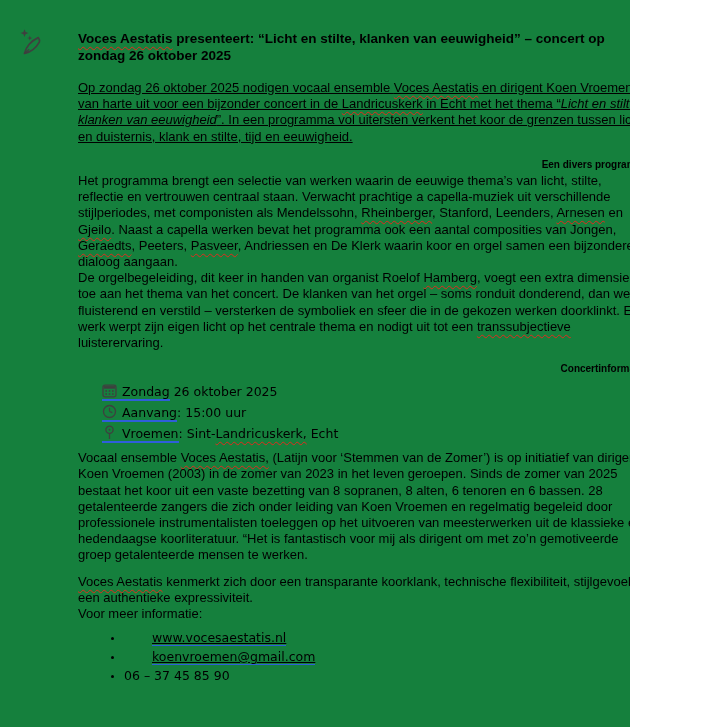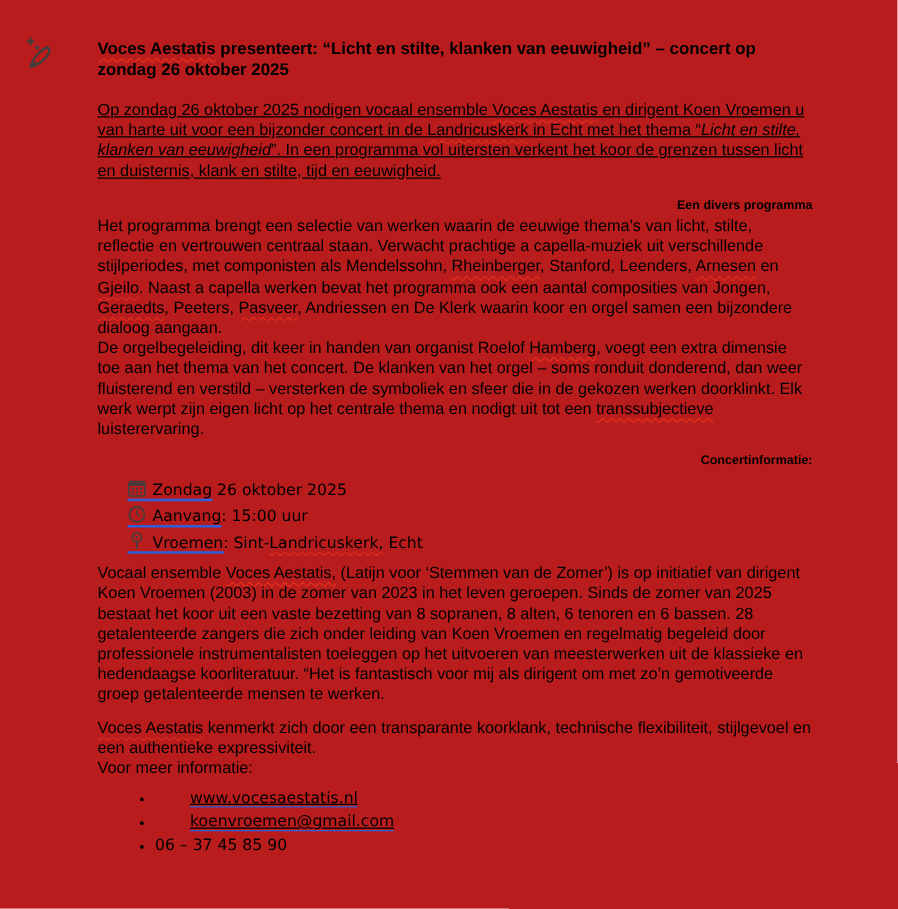--- a/index.html
+++ b/index.html
@@ -2,21 +2,21 @@
 <html><head>
 <meta charset="utf-8">
 <style>
   :root{
     --red:#e02b1c;
     --blue:#2f5fd9;
     --ink:#000000;
   }
   *{box-sizing:border-box;}
   html,body{margin:0;padding:0;background:#ffffff;}
-  .page{position:relative;width:718px;height:727px;background:#b91c1c;overflow:hidden;
+  .page{position:relative;width:630px;height:727px;background:#15803d;overflow:hidden;
         font-family:"Liberation Sans",sans-serif;color:var(--ink);}
   .margin-icon{position:absolute;left:15px;top:26px;width:32px;height:32px;cursor:pointer;}
   .content{position:absolute;left:78px;top:30px;width:572px;}
   .title{font-size:13.5px;font-weight:bold;line-height:17px;margin:0 0 16px 0;}
   p{font-size:13px;line-height:16.2px;margin:0;}
   .p-intro{margin-bottom:12px;text-decoration:underline;}
   .p-prog2{margin-bottom:10px;}
   h2{font-size:10px;line-height:16.2px;font-weight:bold;margin:0;text-align:right;}
   .h-concert{margin-bottom:6px;}
   .h-over{margin-bottom:2px;}

